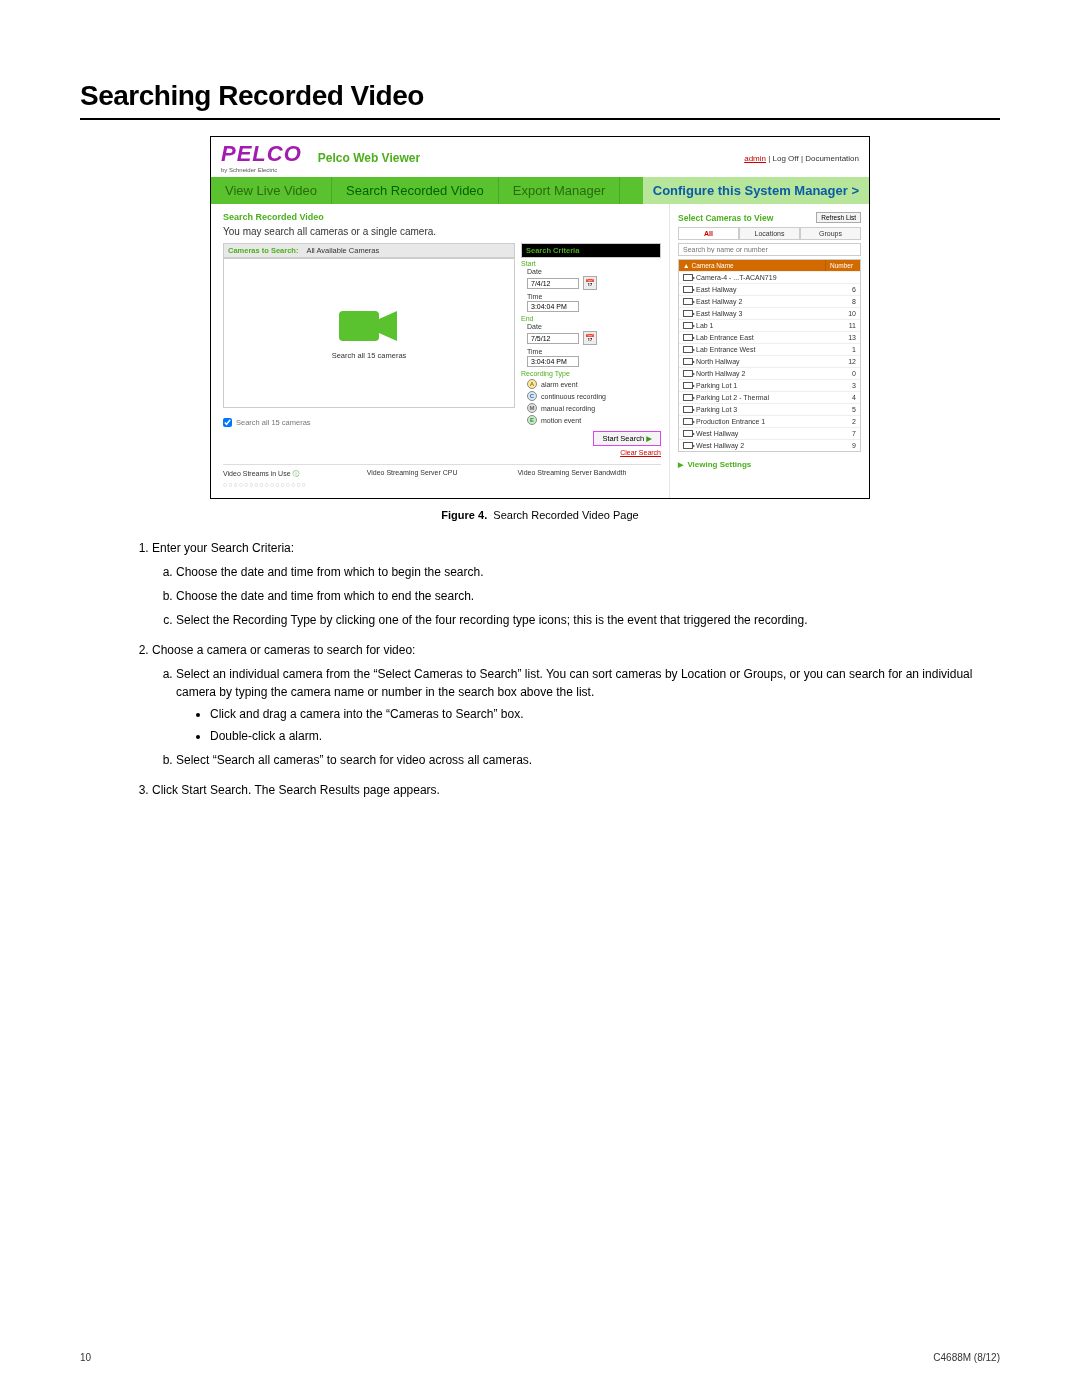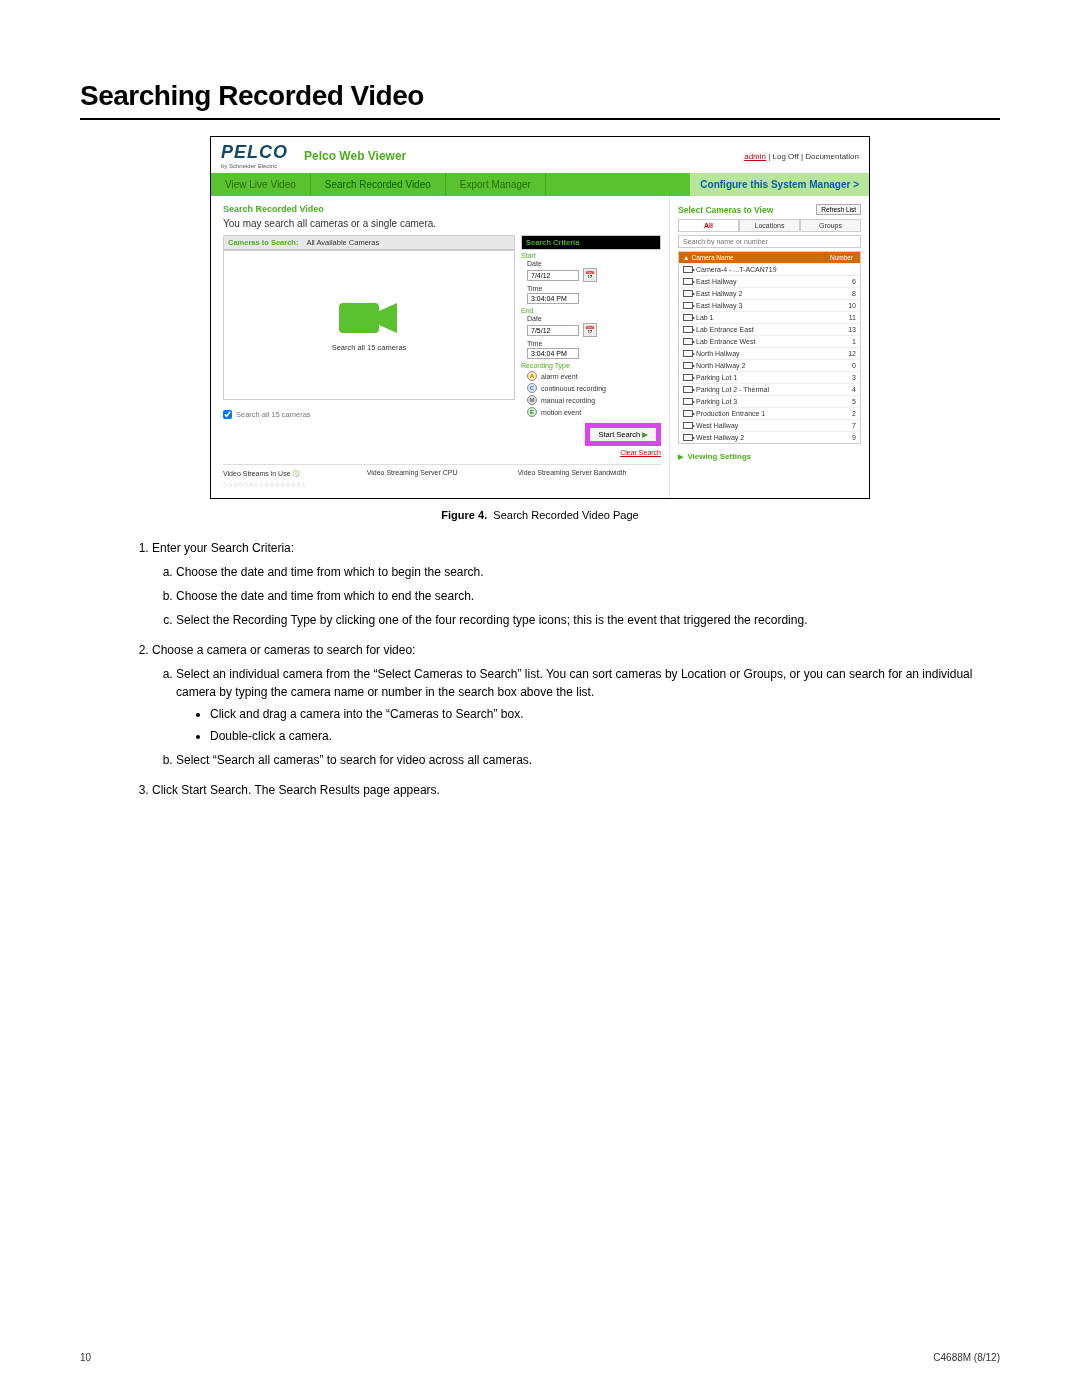--- a/index.html
+++ b/index.html
@@ -6,26 +6,26 @@
   body { width: 1080px; height: 1397px; background: #fff; font-family: Arial, Helvetica, sans-serif; color: #000; position: relative; }
   .page { padding: 80px 80px 40px 80px; }
   h1 { font-size: 28px; font-weight: bold; margin-bottom: 6px; letter-spacing: -0.5px; }
   .hr { border: none; border-top: 2px solid #000; margin-bottom: 16px; }
   .intro { font-size: 12px; line-height: 1.45; margin: 0 0 16px 50px; }
 
   
   .figure { width: 660px; margin: 0 auto 8px auto; border: 1px solid #000; background: #fff; font-size: 9px; color: #333; }
   .fig-header { display: flex; align-items: center; justify-content: space-between; padding: 6px 10px 4px 10px; }
   .logo { display: flex; flex-direction: column; line-height: 1; }
-  .logo-brand { color: #0c4a6e; font-weight: 900; font-size: 18px; letter-spacing: 1px; font-style: italic; }
+  .logo-brand { color: #a21caf; font-weight: 900; font-size: 22px; letter-spacing: 1px; font-style: italic; }
   .logo-sub { font-size: 6px; color: #555; margin-top: 2px; }
   .viewer-title { color: #4caf1d; font-weight: bold; font-size: 12px; margin-left: 6px; }
   .top-links { font-size: 8px; color: #333; }
   .top-links .user { color: #c00; text-decoration: underline; }
-  .nav { background: #59c22e; display: flex; justify-content: space-between; align-items: stretch; font-size: 10px; }
+  .nav { background: #59c22e; display: flex; justify-content: space-between; align-items: stretch; font-size: 13px; }
   .nav-left { display: flex; }
   .nav-tab { padding: 6px 14px; color: #006400; border-right: 1px solid #4aa828; }
   .nav-tab.muted { color: #2a6b0e; }
   .nav-right { padding: 6px 10px; color: #0a5ca8; font-weight: bold; background: #b7e59a; }
   .mainrow { display: flex; }
   .left-pane { flex: 1; padding: 8px 8px 10px 12px; }
   .right-pane { width: 200px; padding: 8px 8px 10px 8px; border-left: 1px solid #e5e5e5; }
 
   .sect-title { color: #4caf1d; font-weight: bold; font-size: 9px; margin-bottom: 4px; }
   .subnote { font-size: 10px; margin-bottom: 6px; }
@@ -47,21 +47,21 @@
   .dateinput { display: flex; align-items: center; gap: 4px; margin: 1px 0 3px 6px; }
   .dateinput input { width: 52px; font-size: 7px; padding: 1px 3px; border: 1px solid #aaa; }
   .cal-icon { width: 14px; height: 14px; background: #eee; border: 1px solid #aaa; display: inline-flex; align-items: center; justify-content: center; font-size: 8px; }
   .rec-row { display: flex; align-items: center; gap: 4px; margin: 2px 0 2px 6px; font-size: 7px; }
   .rec-dot { width: 10px; height: 10px; border-radius: 50%; border: 1px solid #888; display: inline-flex; align-items: center; justify-content: center; font-size: 6px; font-weight: bold; }
   .dA { background: #fce9a0; color: #a07a00; }
   .dC { background: #d9e8f6; color: #2a6fa8; }
   .dM { background: #e0e0e0; color: #666; }
   .dE { background: #cdeccb; color: #2a8a2a; }
   .btnrow { text-align: right; margin-top: 6px; }
-  .btn { font-size: 7.5px; border: 5px solid #d946ef; background: #f4f4f4; padding: 2px 8px; }
+  .btn { font-size: 7.5px; border: 1px solid #d946ef; background: #f4f4f4; padding: 2px 8px; }
   .clear-link { display: block; text-align: right; color: #c00; text-decoration: underline; font-size: 7px; margin-top: 3px; }
 
   .statusbar { border-top: 1px solid #ddd; margin-top: 8px; padding-top: 4px; display: flex; gap: 60px; font-size: 7px; color: #333; }
   .dotsrow { margin-top: 2px; letter-spacing: 1px; color: #bbb; }
 
   .rp-hdr { display: flex; justify-content: space-between; align-items: center; }
   .rp-title { color: #4caf1d; font-weight: bold; font-size: 8.5px; }
   .refresh { font-size: 6.5px; border: 1px solid #aaa; background: #f4f4f4; padding: 1px 4px; }
   .tabsrow { display: flex; margin-top: 4px; font-size: 7px; }
   .camtab { flex: 1; text-align: center; padding: 2px 0; border: 1px solid #ccc; background: #f6f6f6; }
@@ -349,21 +349,21 @@
           <li>Choose the date and time from which to begin the search.</li>
           <li>Choose the date and time from which to end the search.</li>
           <li>Select the Recording Type by clicking one of the four recording type icons; this is the event that triggered the recording.</li>
         </ol>
       </li>
       <li><span>Choose a camera or cameras to search for video:</span>
         <ol>
           <li><span>Select an individual camera from the “Select Cameras to Search” list. You can sort cameras by Location or Groups, or you can search for an individual camera by typing the camera name or number in the search box above the list.</span>
             <ul>
               <li>Click and drag a camera into the “Cameras to Search” box.</li>
-              <li>Double-click a camera.</li>
+              <li>Double-click a alarm.</li>
             </ul>
           </li>
           <li>Select “Search all cameras” to search for video across all cameras.</li>
         </ol>
       </li>
       <li>Click Start Search. The Search Results page appears.</li>
     </ol>
   </div>
 </div>
 

